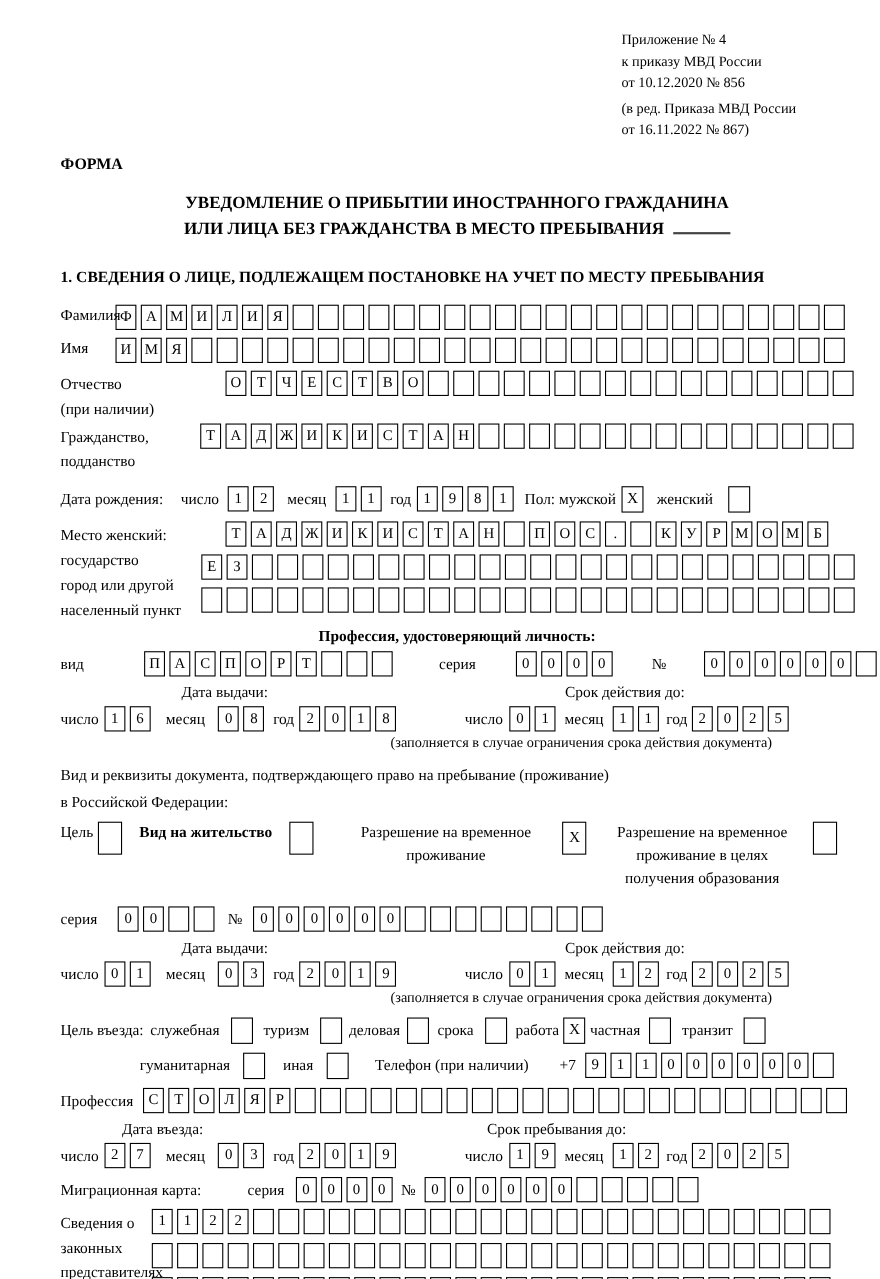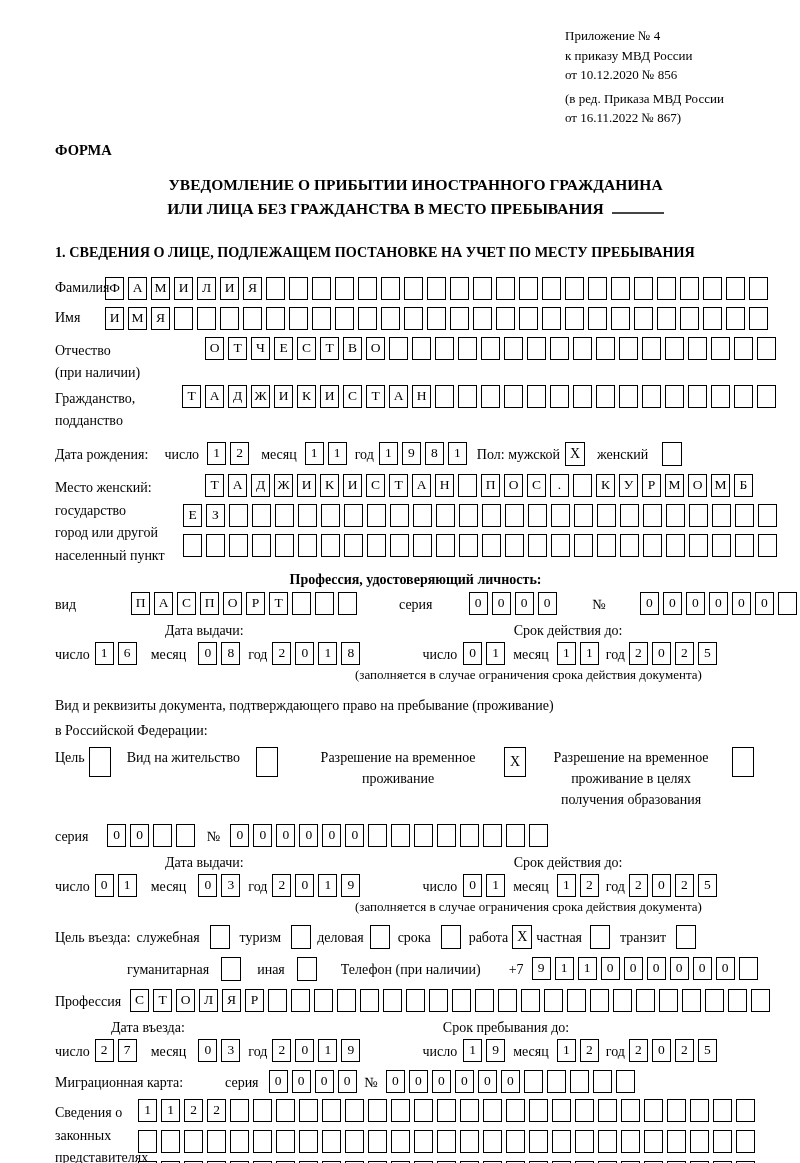--- a/index.html
+++ b/index.html
@@ -381,21 +381,21 @@
   </div>
   <div class="note">(заполняется в случае ограничения срока действия документа)</div>
 
   <div style="margin-top:10px;line-height:1.8;">
     <div>Вид и реквизиты документа, подтверждающего право на пребывание (проживание)</div>
     <div>в Российской Федерации:</div>
   </div>
   <div class="frow" style="margin-top:4px;">
     <span class="dlbl">Цель</span>
     <span class="cbox" style="margin-left:4px;height:30px;width:22px;"></span>
-    <span class="dlbl" style="margin-left:16px;">Вид на жительство</span>
+    <span class="dlbl" style="margin-left:16px;font-weight:bold;">Вид на жительство</span>
     <span class="cbox" style="margin-left:16px;height:30px;width:22px;"></span>
     <span class="opt-label" style="margin-left:20px;width:200px;">
       <span>Разрешение на временное</span><br><span>проживание</span>
     </span>
     <span class="cbox" style="margin-left:6px;height:30px;width:22px;line-height:27px;">X</span>
     <span class="opt-label" style="margin-left:12px;width:186px;">
       <span>Разрешение на временное</span><br><span>проживание в целях</span><br><span>получения образования</span>
     </span>
     <span class="cbox" style="margin-left:8px;height:30px;width:22px;"></span>
   </div>

